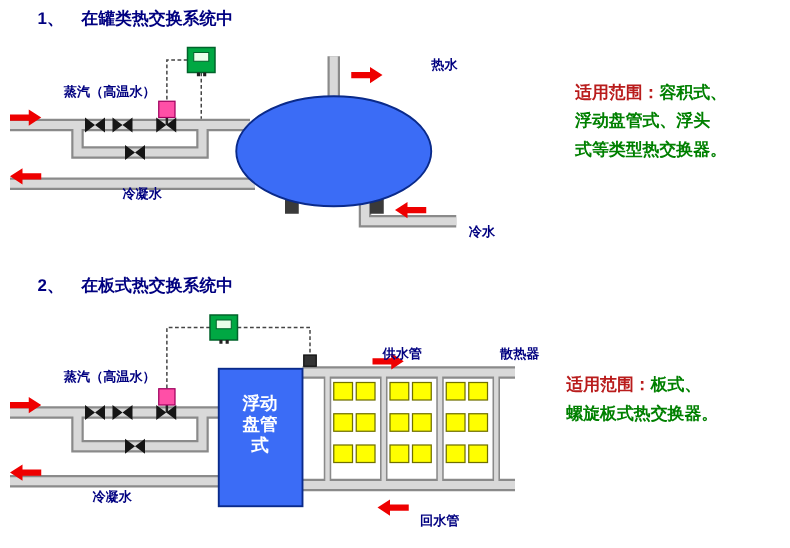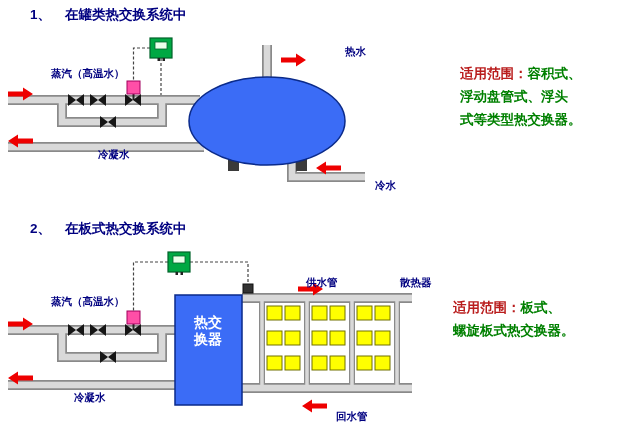--- a/index.html
+++ b/index.html
@@ -183,20 +183,20 @@
     <polygon class="arrow" points="33,135.5 18,135.5 18,131.5 8,138 18,144.5 18,140.5 33,140.5"></polygon>
     <polygon class="arrow" points="298,46.5 313,46.5 313,42.5 323,49 313,55.5 313,51.5 298,51.5"></polygon>
     <polygon class="arrow" points="327,163.5 312,163.5 312,159.5 302,166 312,172.5 312,168.5 327,168.5"></polygon>
   </svg>
 
   <div class="lbl" style="left:3px;top:295px;">蒸汽（高温水）</div>
   <div class="lbl" style="left:26px;top:391px;">冷凝水</div>
   <div class="lbl" style="left:258px;top:276px;">供水管</div>
   <div class="lbl" style="left:352px;top:276px;">散热器</div>
   <div class="lbl" style="left:288px;top:410px;">回水管</div>
-  <div class="hx-label" style="left:193px;top:314px;">热交换器</div>
+  <div class="hx-label" style="left:193px;top:314px;">浮动盘管式</div>
 
   <div class="note" style="left:453px;top:296px;">
     <span class="prefix">适用范围：</span><span class="body">板式、
 螺旋板式热交换器。</span>
   </div>
 
 </div>
 
 </body></html>

